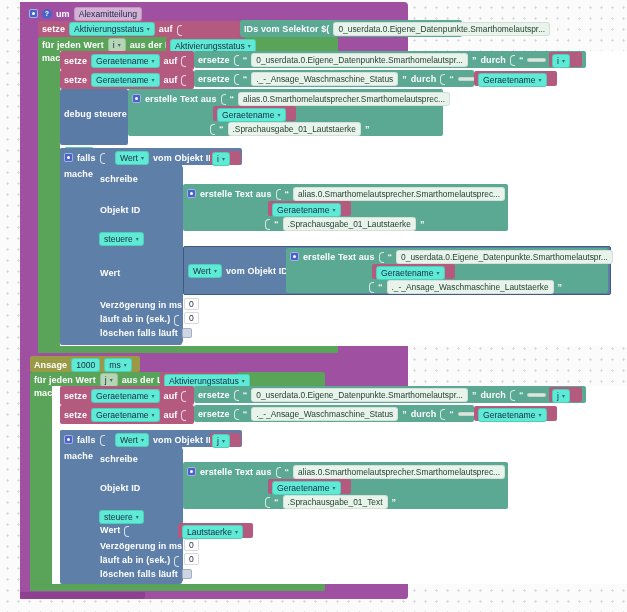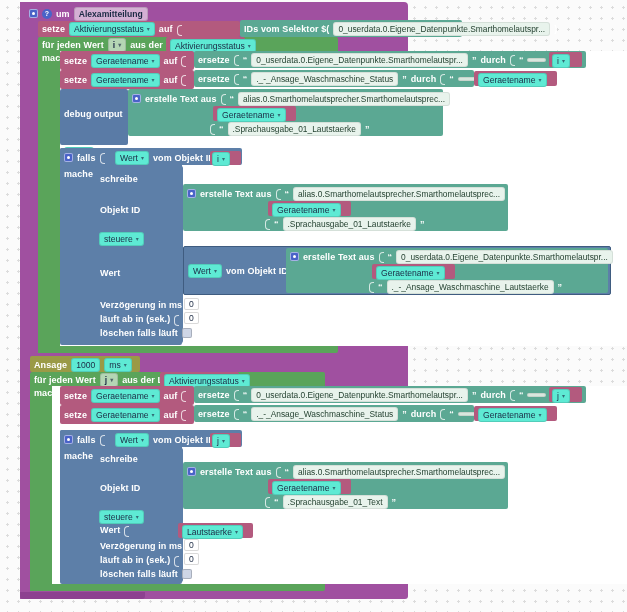--- a/index.html
+++ b/index.html
@@ -19,21 +19,20 @@
   .lbl{color:#ffffff;font-weight:bold;font-size:9px;letter-spacing:.1px;}
   
   .field{
     background:#5eead4;border-radius:3px;padding:1px 4px;font-size:8.6px;
     color:#1b2a44;display:inline-flex;align-items:center;gap:3px;
     border:1px solid rgba(0,0,0,.12);
   }
   .field .car{font-size:6px;opacity:.65;line-height:1;}
   .field-t{ 
     background:rgba(255,255,255,.55);
-    font-weight:bold;
   }
   .numfield{
     background:#fff;border-radius:2px;padding:0px 4px;font-size:8.6px;color:#1b2a44;
     border:1px solid rgba(0,0,0,.15);min-width:11px;text-align:center;
   }
   .quote{color:#ffffff;font-weight:bold;font-size:9px;opacity:.95;}
   .strfield{
     background:#e8f3ec;border-radius:3px;padding:1px 4px;font-size:8.4px;color:#1f3d2c;
     border:1px solid rgba(0,0,0,.08);
   }
@@ -191,21 +190,21 @@
 </div>
 <div class="blk c-pink" style="left:474px;top:71px;width:83px;height:15px;border-radius:2px;"></div>
 <div class="blk" style="left:478px;top:73px;">
   <span class="field">
     <span>Geraetename</span>
     <span class="car">▾</span>
   </span>
 </div>
 
 <div class="blk c-blue" style="left:60px;top:89px;width:68px;height:56px;border-radius:2px;"></div>
-<div class="blk lbl" style="left:64px;top:109px;">debug output</div>
+<div class="blk lbl" style="left:64px;top:109px;">debug steuere</div>
 <div class="blk" style="left:64px;top:147px;">
   <span class="field">
     <span>Info</span>
     <span class="car">▾</span>
   </span>
 </div>
 
 <div class="blk c-teal" style="left:128px;top:89px;width:315px;height:47px;border-radius:2px;"></div>
 <div class="blk row" style="left:132px;top:92px;height:13px;">
   <span class="gear"></span>

